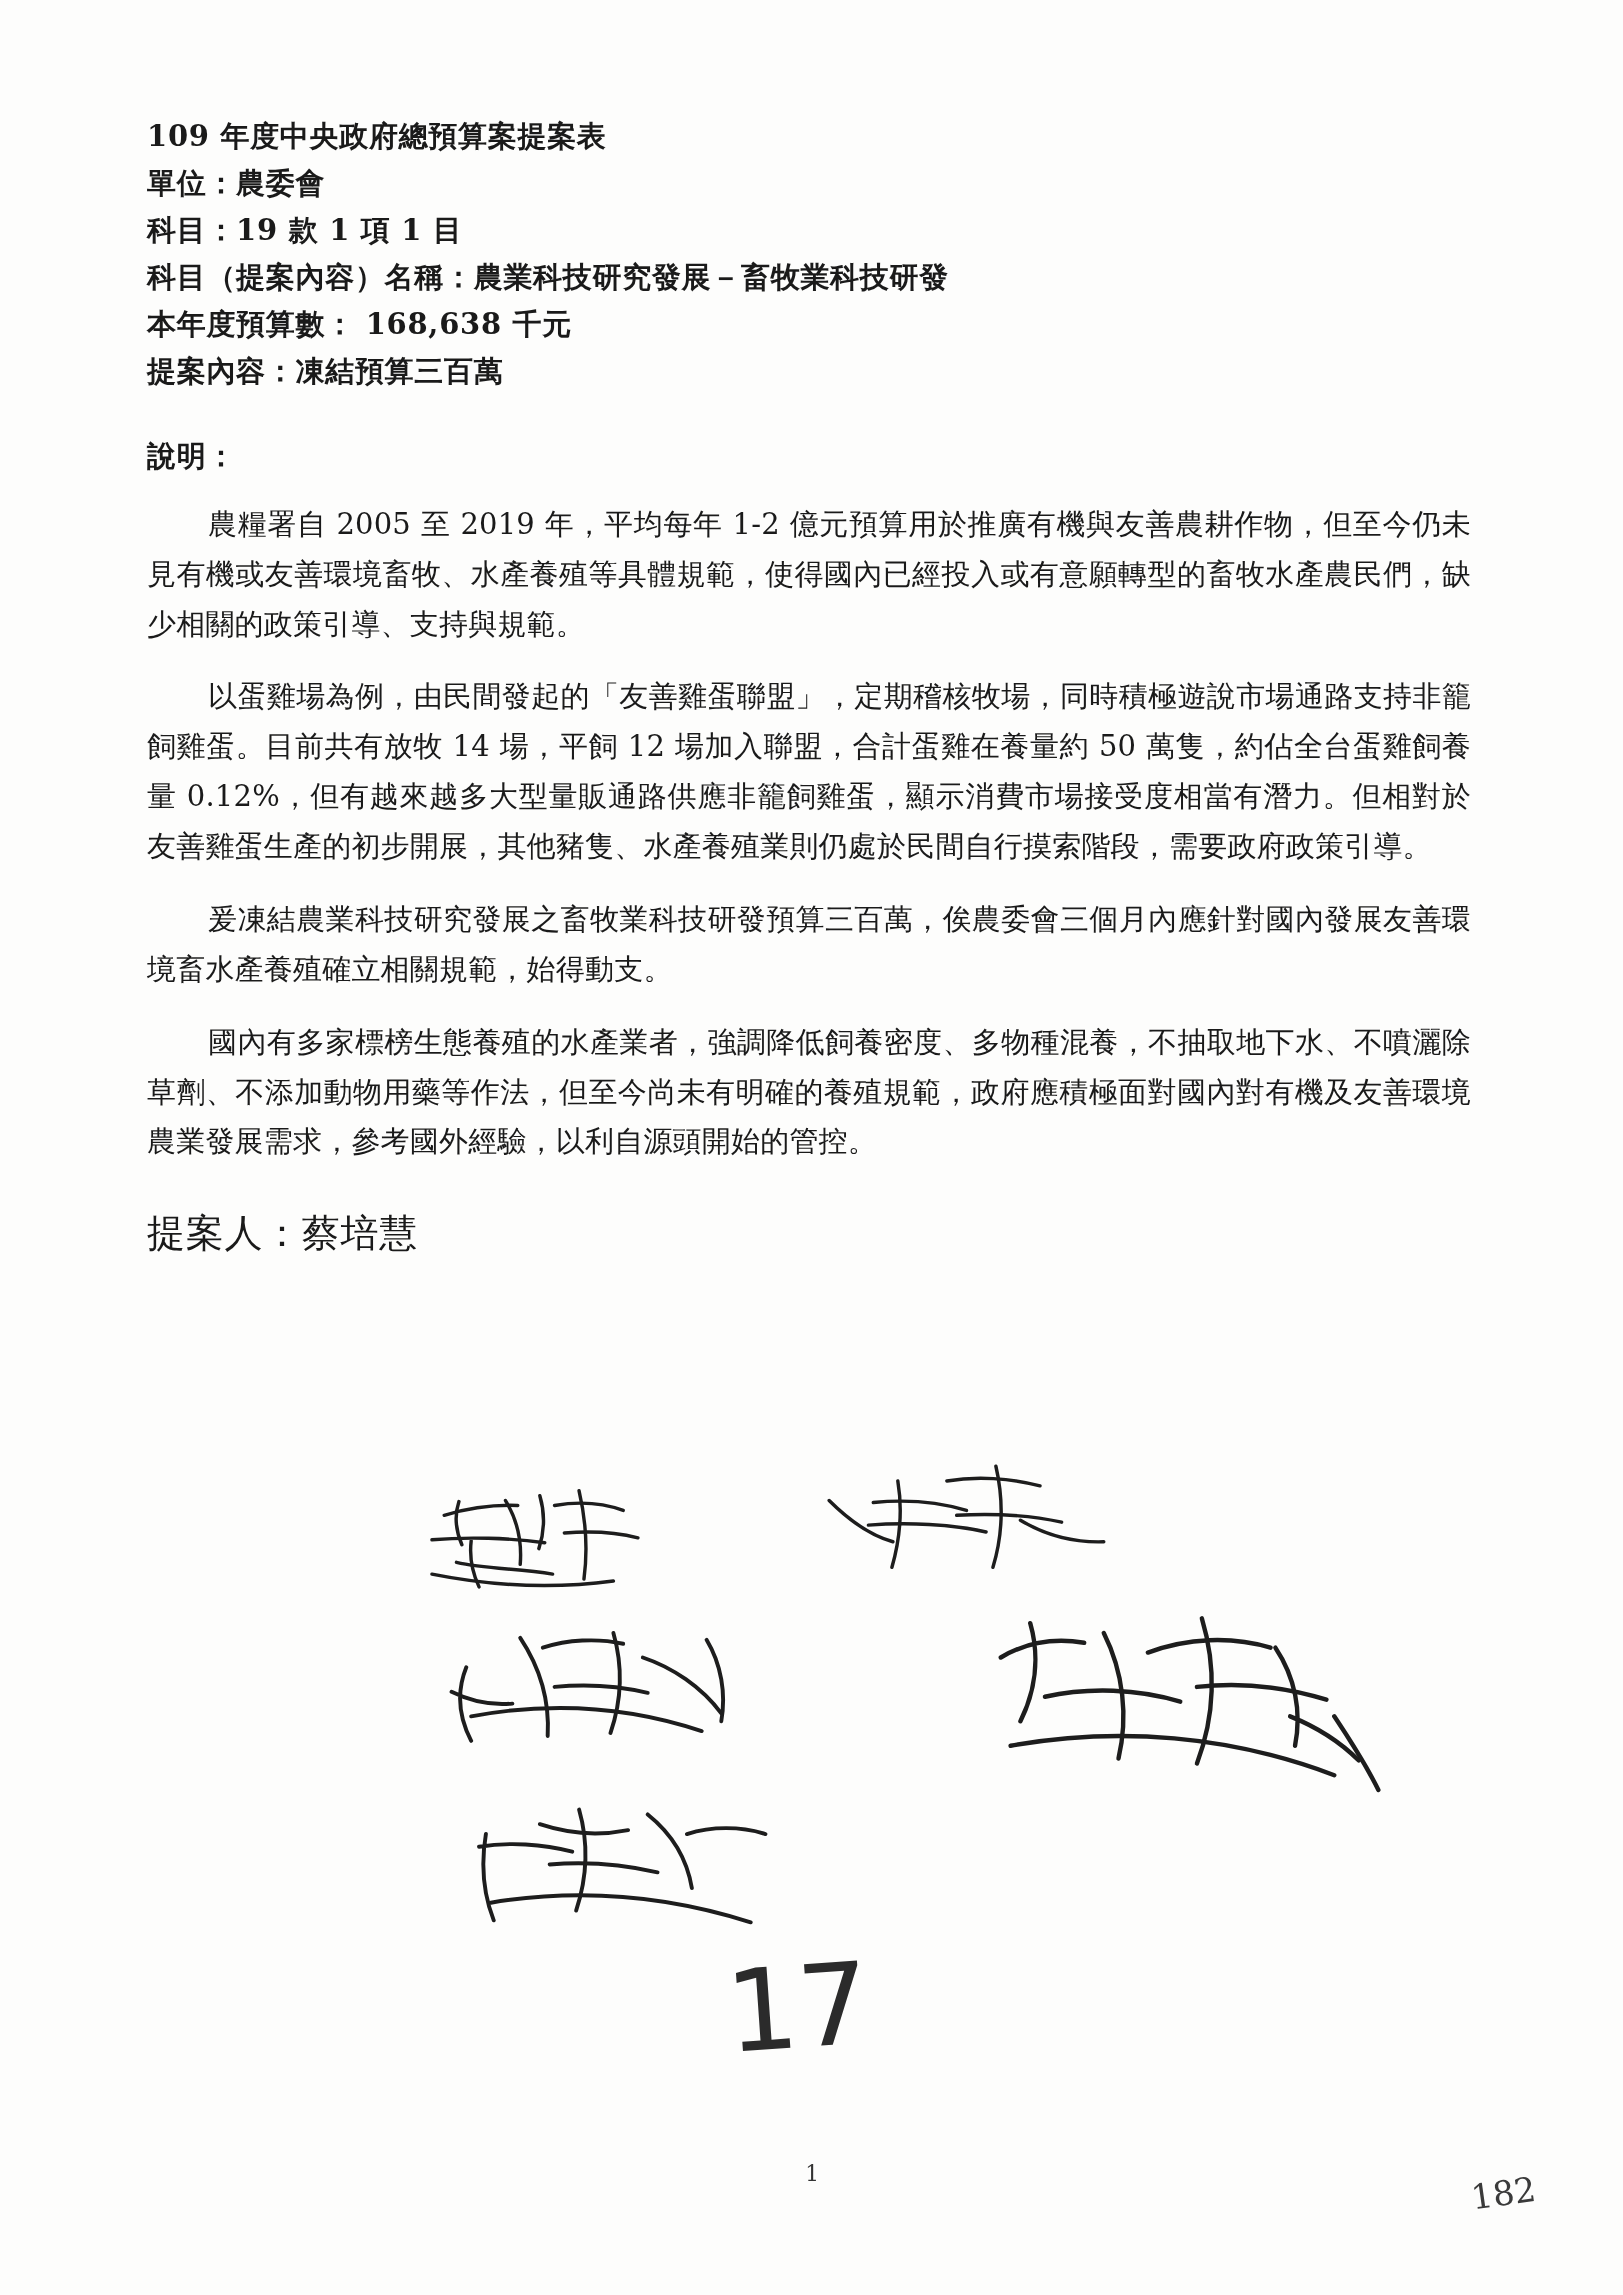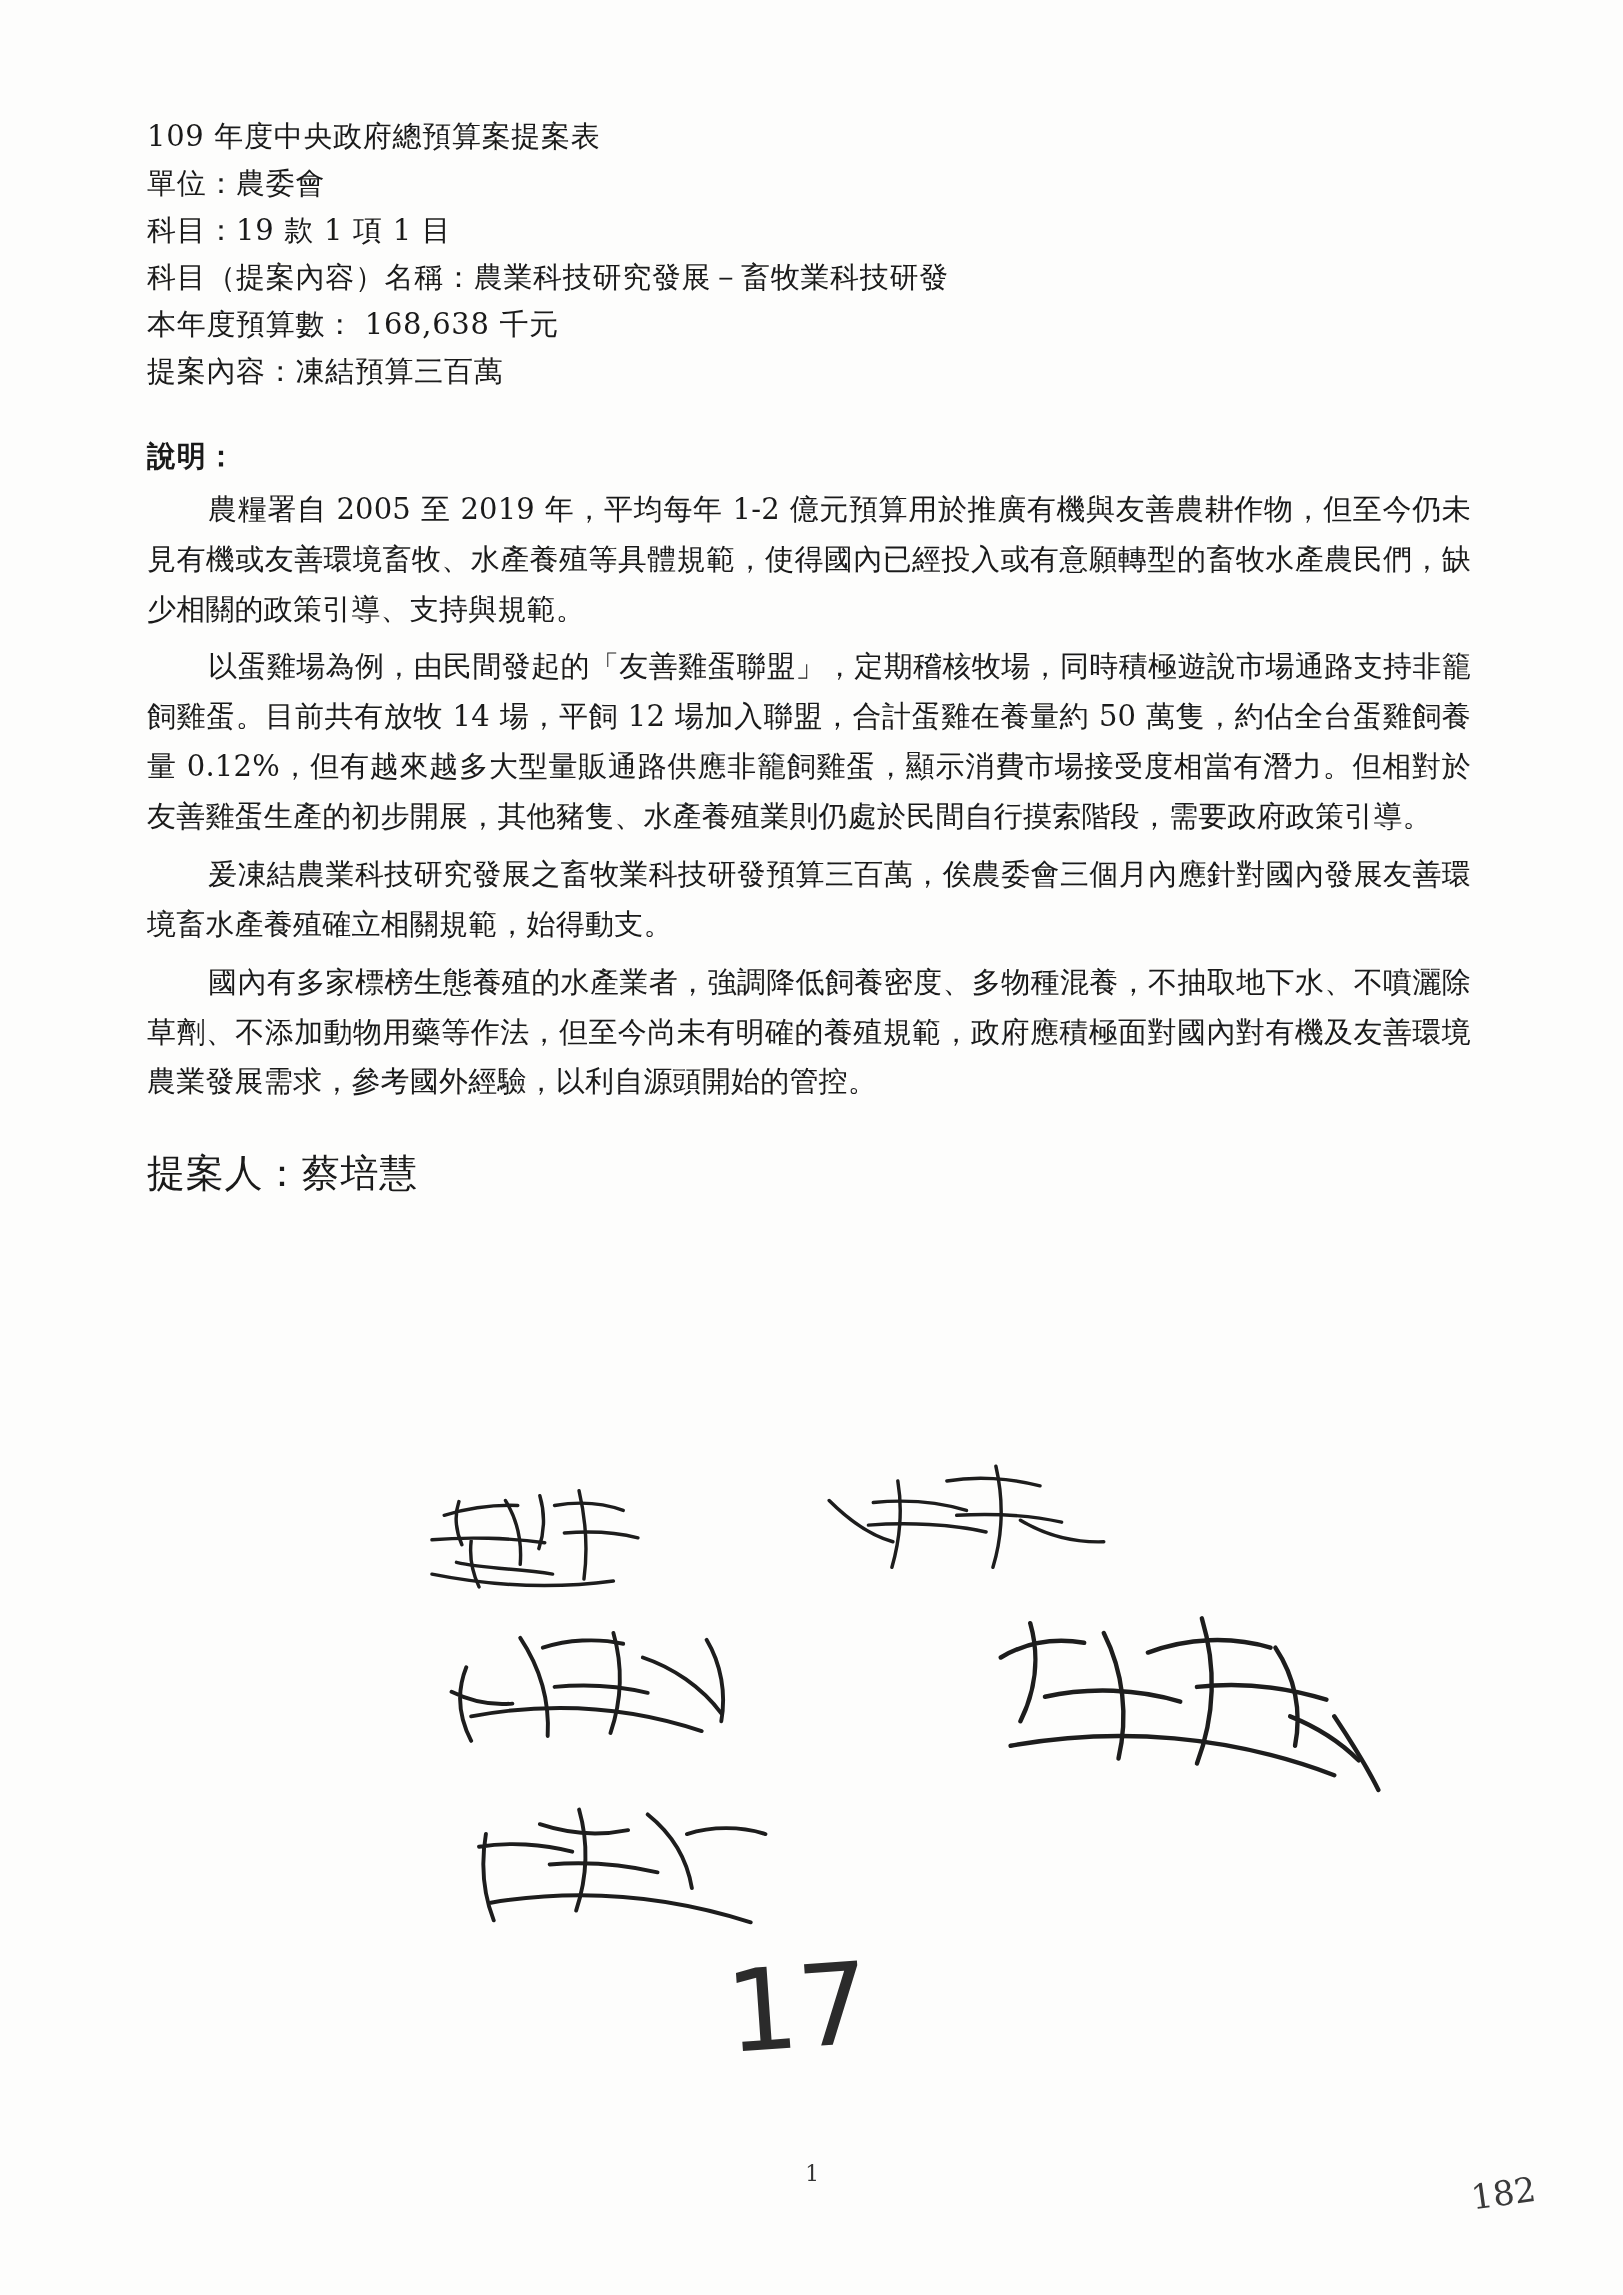--- a/index.html
+++ b/index.html
@@ -30,35 +30,36 @@
     width: 1324px;
   }
 
   .header-block {
     font-size: 29px;
     line-height: 1.62;
     letter-spacing: 0.7px;
   }
   .header-line {
     white-space: pre;
+    font-weight: bold;
   }
 
   .section-label {
     font-size: 29px;
     margin-top: 42px;
     letter-spacing: 0.7px;
     font-weight: bold;
   }
 
   .para {
     font-size: 29px;
     line-height: 1.72;
     text-align: justify;
     text-justify: inter-ideograph;
-    margin-top: 8px;
+    margin-top: 23px;
     text-indent: 61px;
     letter-spacing: 0.2px;
   }
 
   .proposer {
     font-size: 38px;
     margin-top: 41px;
     letter-spacing: 0.7px;
   }
 

